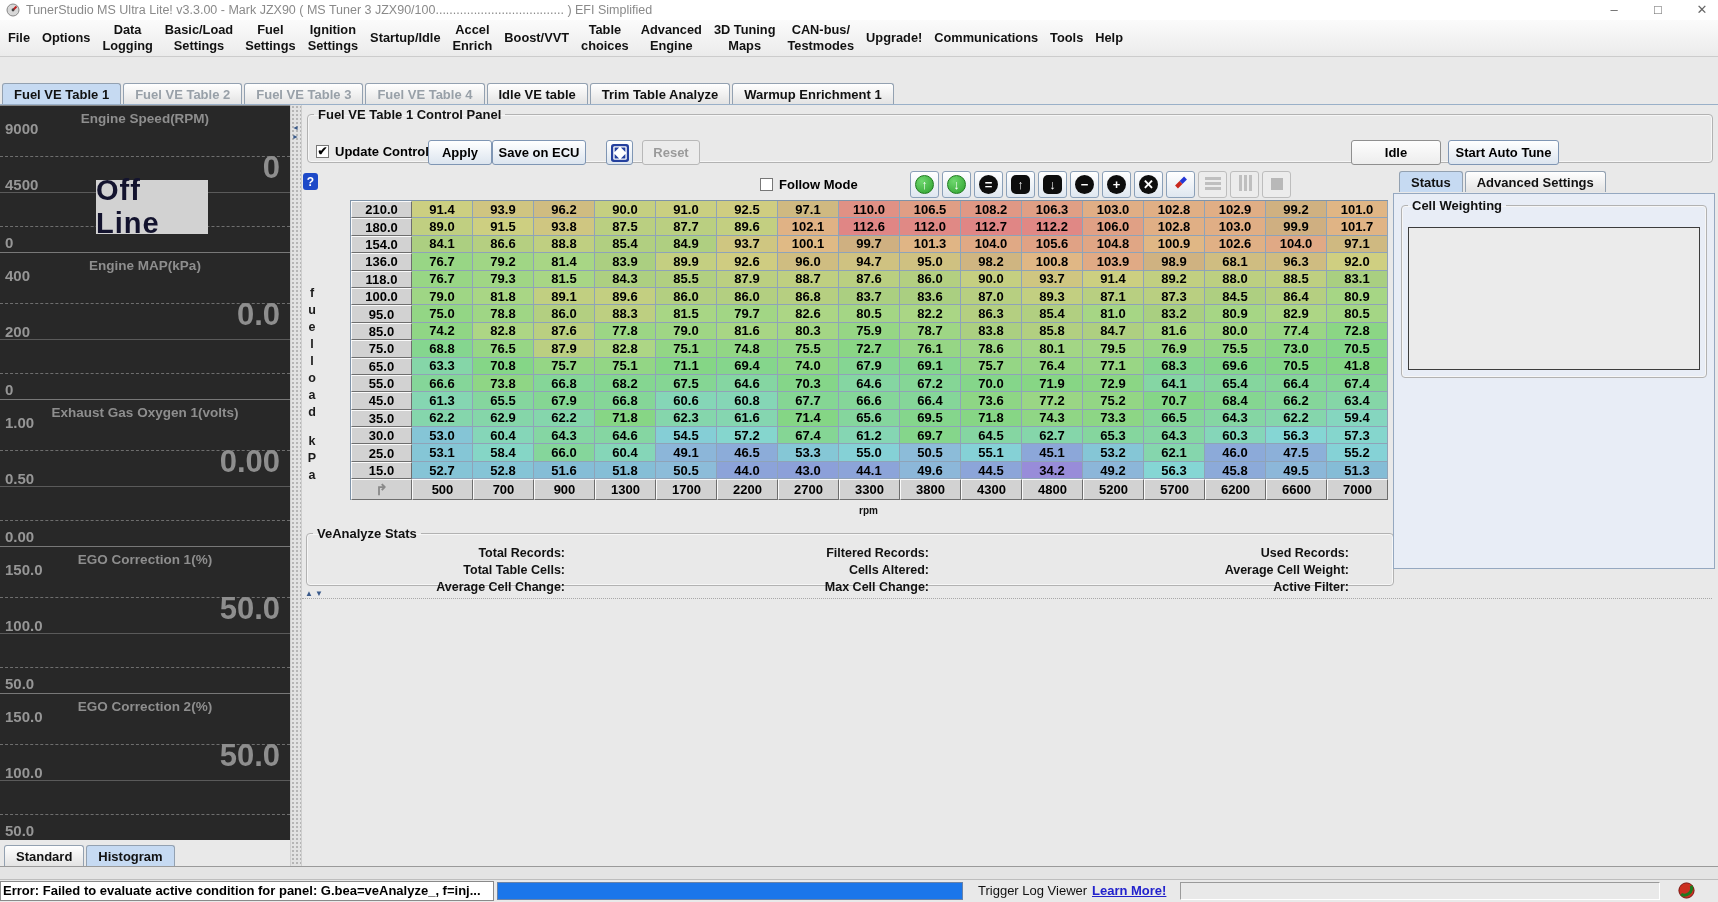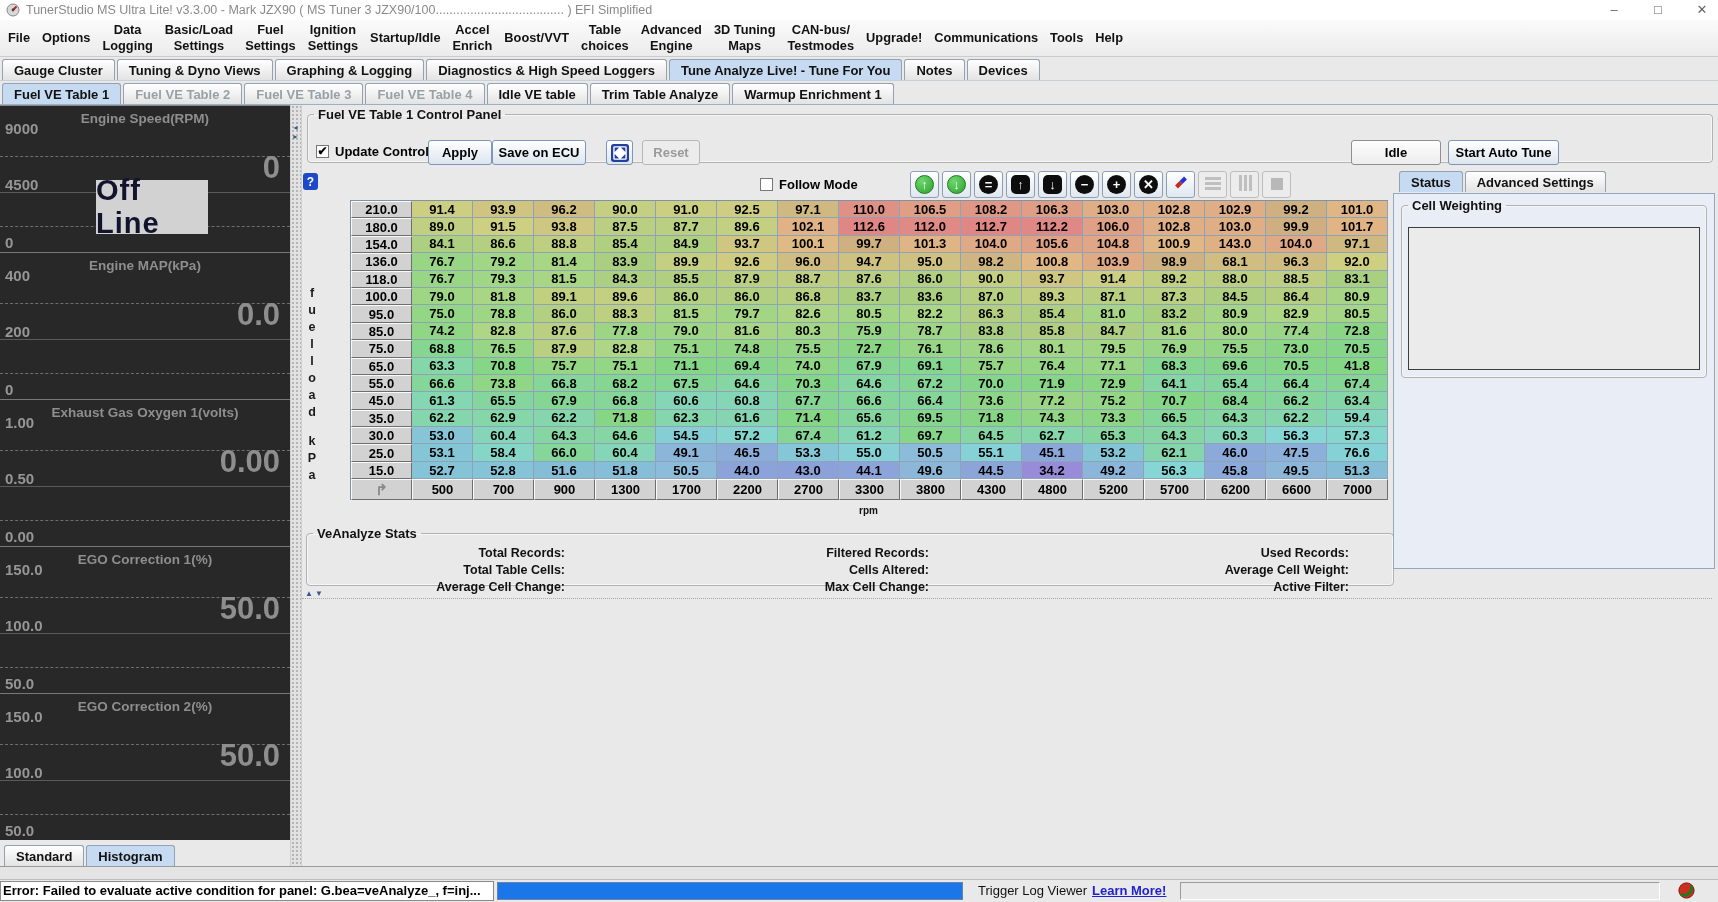--- a/index.html
+++ b/index.html
@@ -169,29 +169,20 @@
 Engine</div>
       <div class="menu-item">3D Tuning
 Maps</div>
       <div class="menu-item">CAN-bus/
 Testmodes</div>
       <div class="menu-item">Upgrade!</div>
       <div class="menu-item">Communications</div>
       <div class="menu-item">Tools</div>
       <div class="menu-item">Help</div>
     </div>
-  <div class="tabrow tabrow1" id="tabrow1">
-      <div class="tab">Gauge Cluster</div>
-      <div class="tab">Tuning &amp; Dyno Views</div>
-      <div class="tab">Graphing &amp; Logging</div>
-      <div class="tab">Diagnostics &amp; High Speed Loggers</div>
-      <div class="tab selected">Tune Analyze Live! - Tune For You</div>
-      <div class="tab">Notes</div>
-      <div class="tab">Devices</div>
-    </div>
   <div class="tabrow tabrow2" id="tabrow2">
       <div class="tab selected">Fuel VE Table 1</div>
       <div class="tab dimmed">Fuel VE Table 2</div>
       <div class="tab dimmed">Fuel VE Table 3</div>
       <div class="tab dimmed">Fuel VE Table 4</div>
       <div class="tab">Idle VE table</div>
       <div class="tab">Trim Table Analyze</div>
       <div class="tab">Warmup Enrichment 1</div>
     </div>
 
@@ -405,21 +396,21 @@
           <div class="cell" style="background: rgb(177, 207, 129);">85.4</div>
           <div class="cell" style="background: rgb(175, 207, 129);">84.9</div>
           <div class="cell" style="background: rgb(207, 198, 129);">93.7</div>
           <div class="cell" style="background: rgb(224, 186, 133);">100.1</div>
           <div class="cell" style="background: rgb(207, 176, 129);">99.7</div>
           <div class="cell" style="background: rgb(224, 181, 133);">101.3</div>
           <div class="cell" style="background: rgb(224, 169, 133);">104.0</div>
           <div class="cell" style="background: rgb(224, 162, 133);">105.6</div>
           <div class="cell" style="background: rgb(224, 166, 133);">104.8</div>
           <div class="cell" style="background: rgb(224, 183, 133);">100.9</div>
-          <div class="cell" style="background: rgb(224, 176, 133);">143.0</div>
+          <div class="cell" style="background: rgb(224, 176, 133);">102.6</div>
           <div class="cell" style="background: rgb(224, 169, 133);">104.0</div>
           <div class="cell" style="background: rgb(207, 185, 129);">97.1</div>
         </div>
         <div class="trow">
           <div class="hcell">136.0</div>
           <div class="cell" style="background: rgb(152, 214, 133);">76.7</div>
           <div class="cell" style="background: rgb(160, 214, 133);">79.2</div>
           <div class="cell" style="background: rgb(168, 214, 133);">81.4</div>
           <div class="cell" style="background: rgb(171, 207, 129);">83.9</div>
           <div class="cell" style="background: rgb(196, 207, 129);">89.9</div>
@@ -635,21 +626,21 @@
           <div class="cell" style="background: rgb(140, 172, 217);">46.5</div>
           <div class="cell" style="background: rgb(133, 199, 214);">53.3</div>
           <div class="cell" style="background: rgb(133, 209, 214);">55.0</div>
           <div class="cell" style="background: rgb(140, 188, 217);">50.5</div>
           <div class="cell" style="background: rgb(133, 209, 214);">55.1</div>
           <div class="cell" style="background: rgb(140, 167, 217);">45.1</div>
           <div class="cell" style="background: rgb(133, 198, 214);">53.2</div>
           <div class="cell" style="background: rgb(133, 214, 173);">62.1</div>
           <div class="cell" style="background: rgb(140, 170, 217);">46.0</div>
           <div class="cell" style="background: rgb(140, 176, 217);">47.5</div>
-          <div class="cell" style="background: rgb(133, 210, 214);">76.6</div>
+          <div class="cell" style="background: rgb(133, 210, 214);">55.2</div>
         </div>
         <div class="trow">
           <div class="hcell">15.0</div>
           <div class="cell" style="background: rgb(133, 196, 214);">52.7</div>
           <div class="cell" style="background: rgb(133, 196, 214);">52.8</div>
           <div class="cell" style="background: rgb(133, 189, 214);">51.6</div>
           <div class="cell" style="background: rgb(133, 190, 214);">51.8</div>
           <div class="cell" style="background: rgb(140, 188, 217);">50.5</div>
           <div class="cell" style="background: rgb(140, 163, 217);">44.0</div>
           <div class="cell" style="background: rgb(140, 160, 217);">43.0</div>

